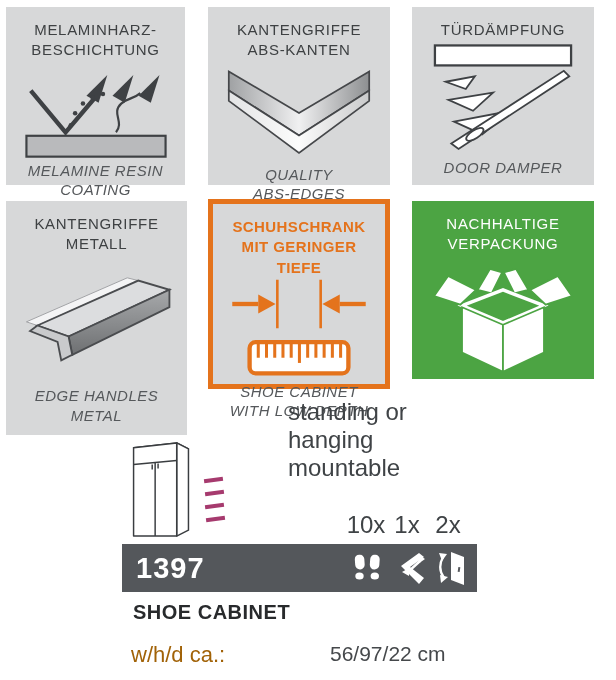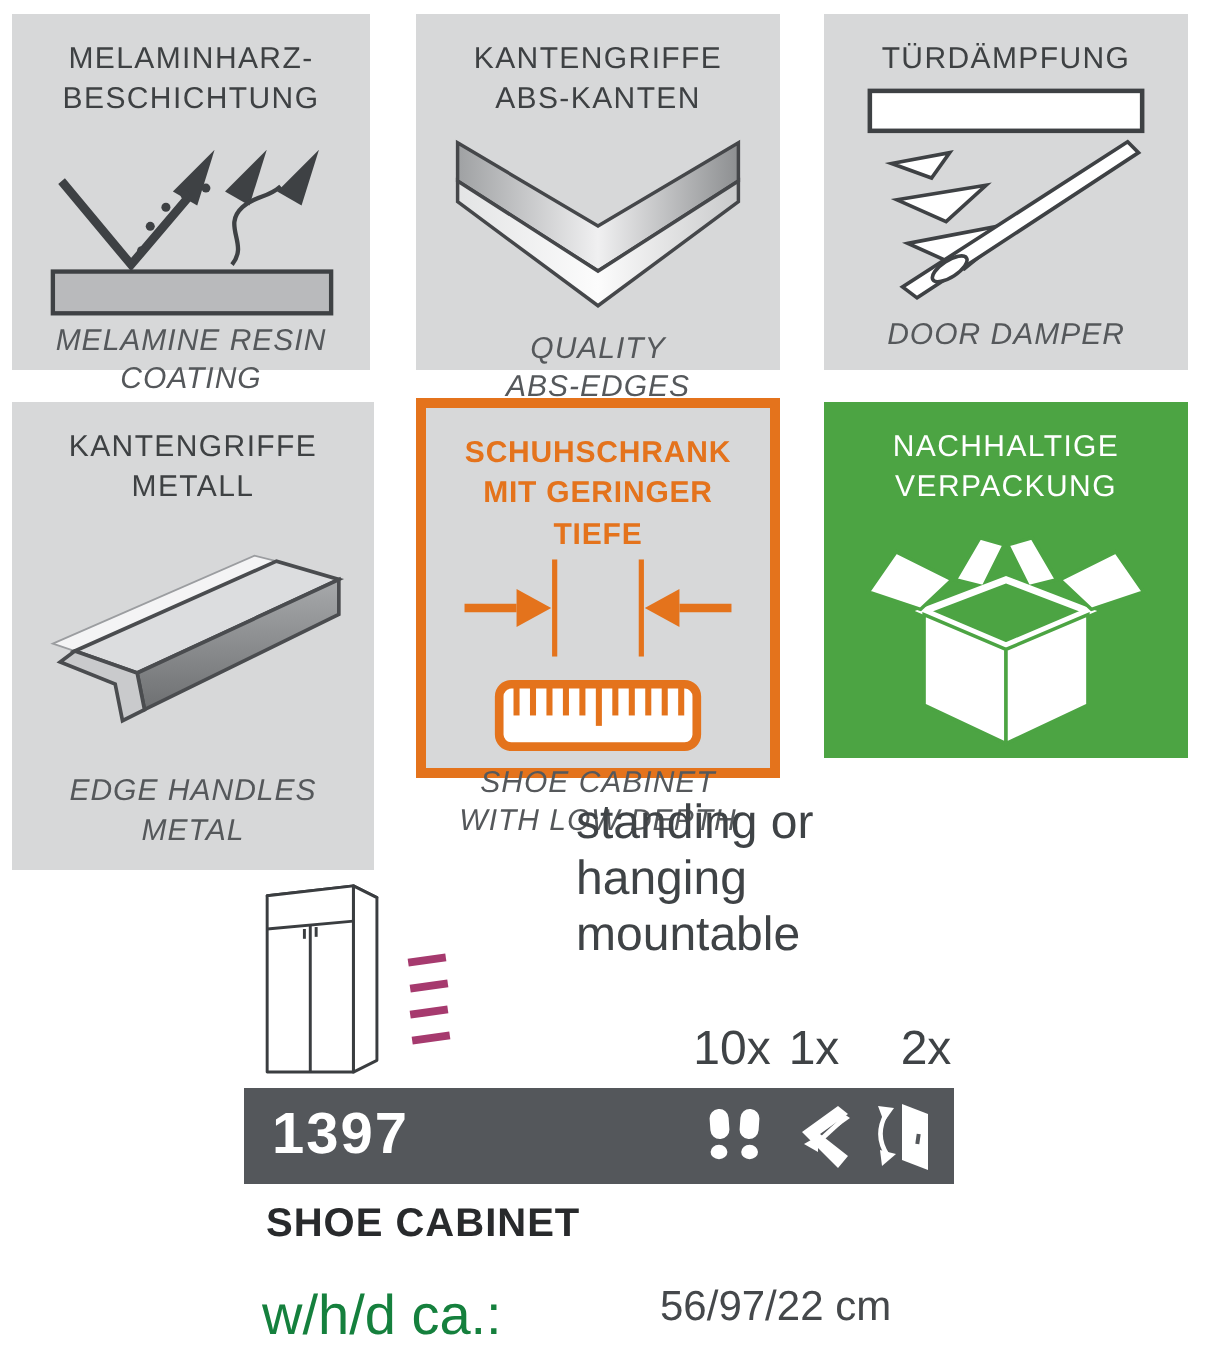--- a/index.html
+++ b/index.html
@@ -31,21 +31,21 @@
   .dash{position:absolute;width:19px;height:4px;background:#a63a6e;transform:rotate(-8deg);}
   .mount-note{position:absolute;left:288px;top:398px;font-size:24px;line-height:28px;
         color:#3f4346;white-space:pre-line;}
   .qty{position:absolute;top:511px;font-size:24px;color:#3f4346;transform:translateX(-50%);}
   .model-bar{position:absolute;left:122px;top:544px;width:355px;height:48px;background:#54575b;}
   .model-number{position:absolute;left:14px;top:50%;transform:translateY(-50%);
         color:#ffffff;font-size:29px;font-weight:bold;letter-spacing:1px;}
   .bar-icon{position:absolute;top:50%;transform:translateY(-50%);}
   .product-name{position:absolute;left:133px;top:601px;font-size:20px;font-weight:bold;
         color:#282a2c;letter-spacing:0.5px;}
-  .dims-label{position:absolute;left:131px;top:642px;font-size:28px;color:#15803d;}
+  .dims-label{position:absolute;left:131px;top:642px;font-size:22px;color:#a16207;}
   .dims-value{position:absolute;left:330px;top:642px;font-size:21px;color:#45484b;}
 </style>
 </head>
 <body>
 
 <div class="page">
 
   <div class="tile" id="tile-melamine">
     <div class="tile-title">MELAMINHARZ-
 BESCHICHTUNG</div>
@@ -192,21 +192,21 @@
   <div class="dash" style="left:205px;top:491px;"></div>
   <div class="dash" style="left:205px;top:504px;"></div>
   <div class="dash" style="left:206px;top:517px;"></div>
 
   <div class="mount-note">standing or
 hanging
 mountable</div>
 
   <span class="qty" style="left:366px;">10x</span>
   <span class="qty" style="left:407px;">1x</span>
-  <span class="qty" style="left:448px;margin-left:15px;">2x</span>
+  <span class="qty" style="left:448px;">2x</span>
 
   <div class="model-bar">
     <span class="model-number">1397</span>
     <svg class="bar-icon" style="left:231px;" width="30" height="27" viewBox="0 0 30 27">
       <rect x="2" y="0" width="9.5" height="15" rx="4.7" fill="#ffffff" transform="rotate(-4 6.7 7.5)"></rect>
       <rect x="17" y="0" width="9.5" height="15" rx="4.7" fill="#ffffff" transform="rotate(4 21.7 7.5)"></rect>
       <ellipse cx="6.5" cy="21.5" rx="4.2" ry="3.6" fill="#ffffff"></ellipse>
       <ellipse cx="21.8" cy="21.5" rx="4.2" ry="3.6" fill="#ffffff"></ellipse>
     </svg>
     <svg class="bar-icon" style="left:274px;" width="31" height="34" viewBox="0 0 31 34">

